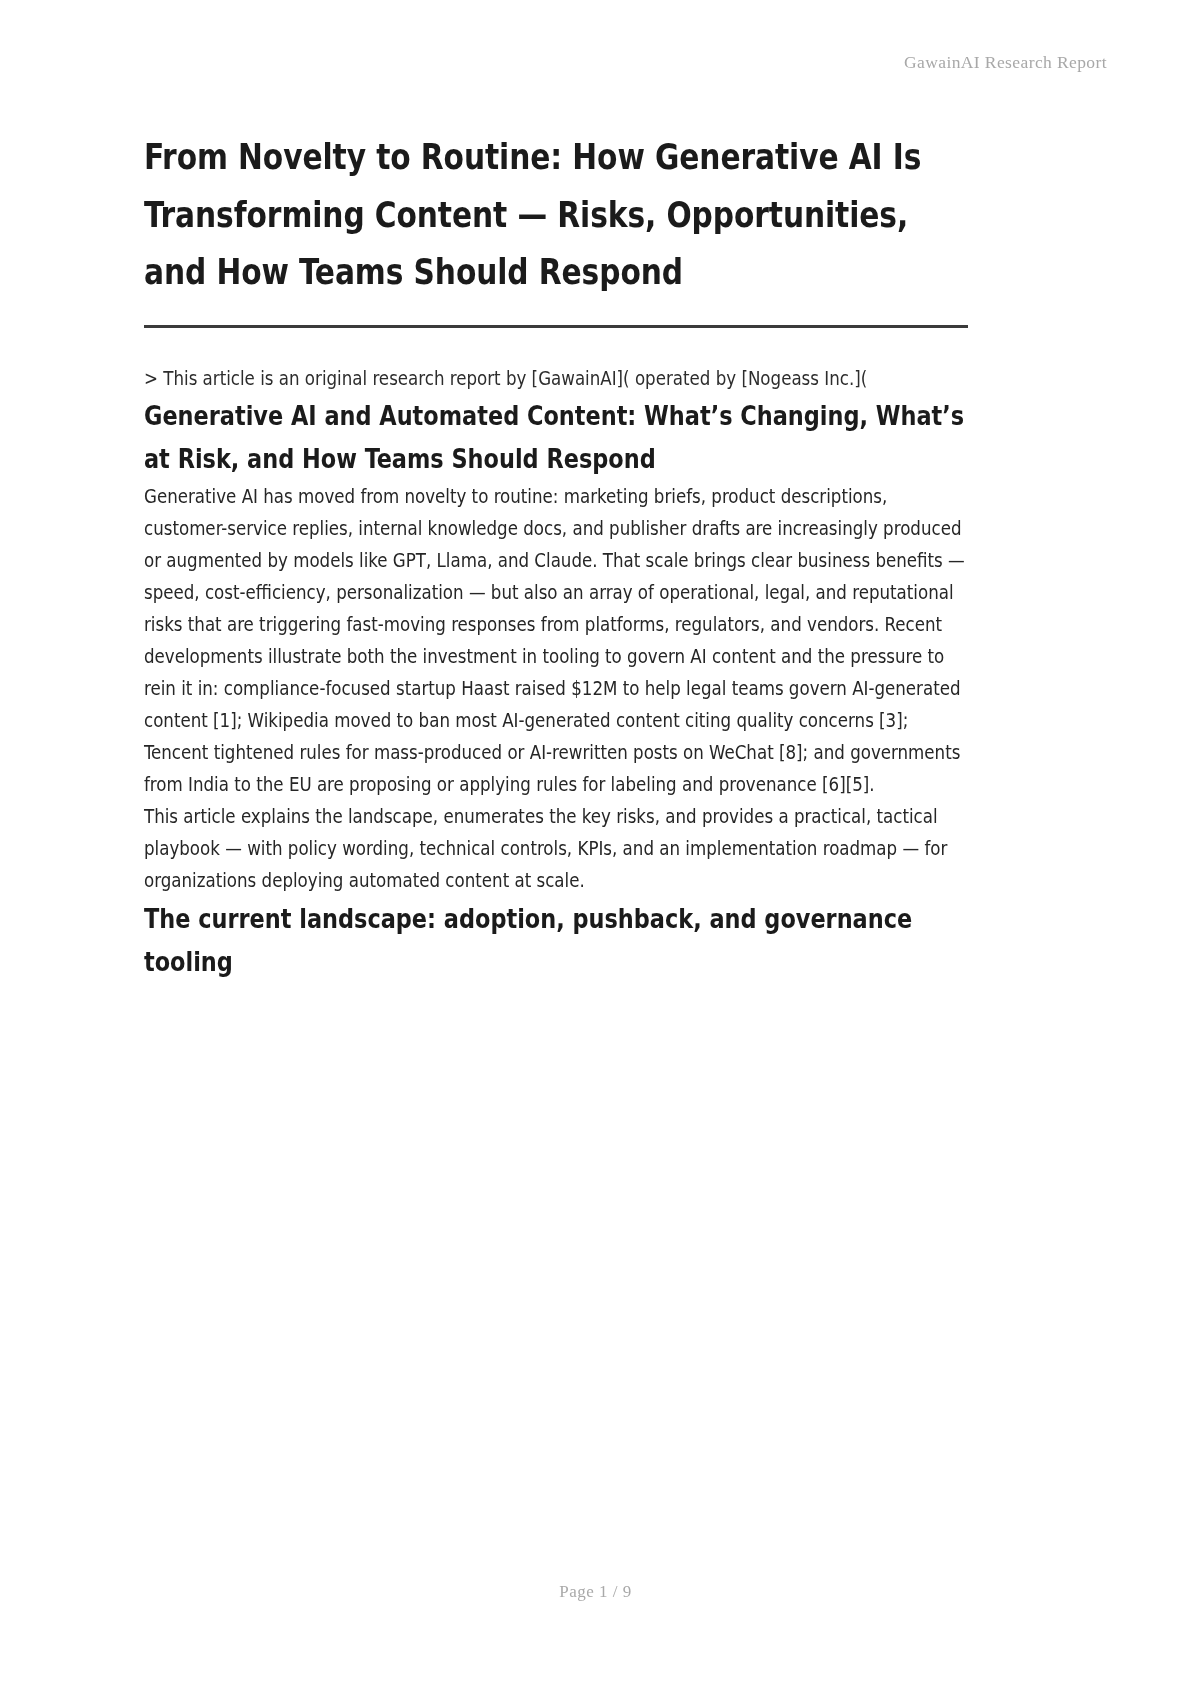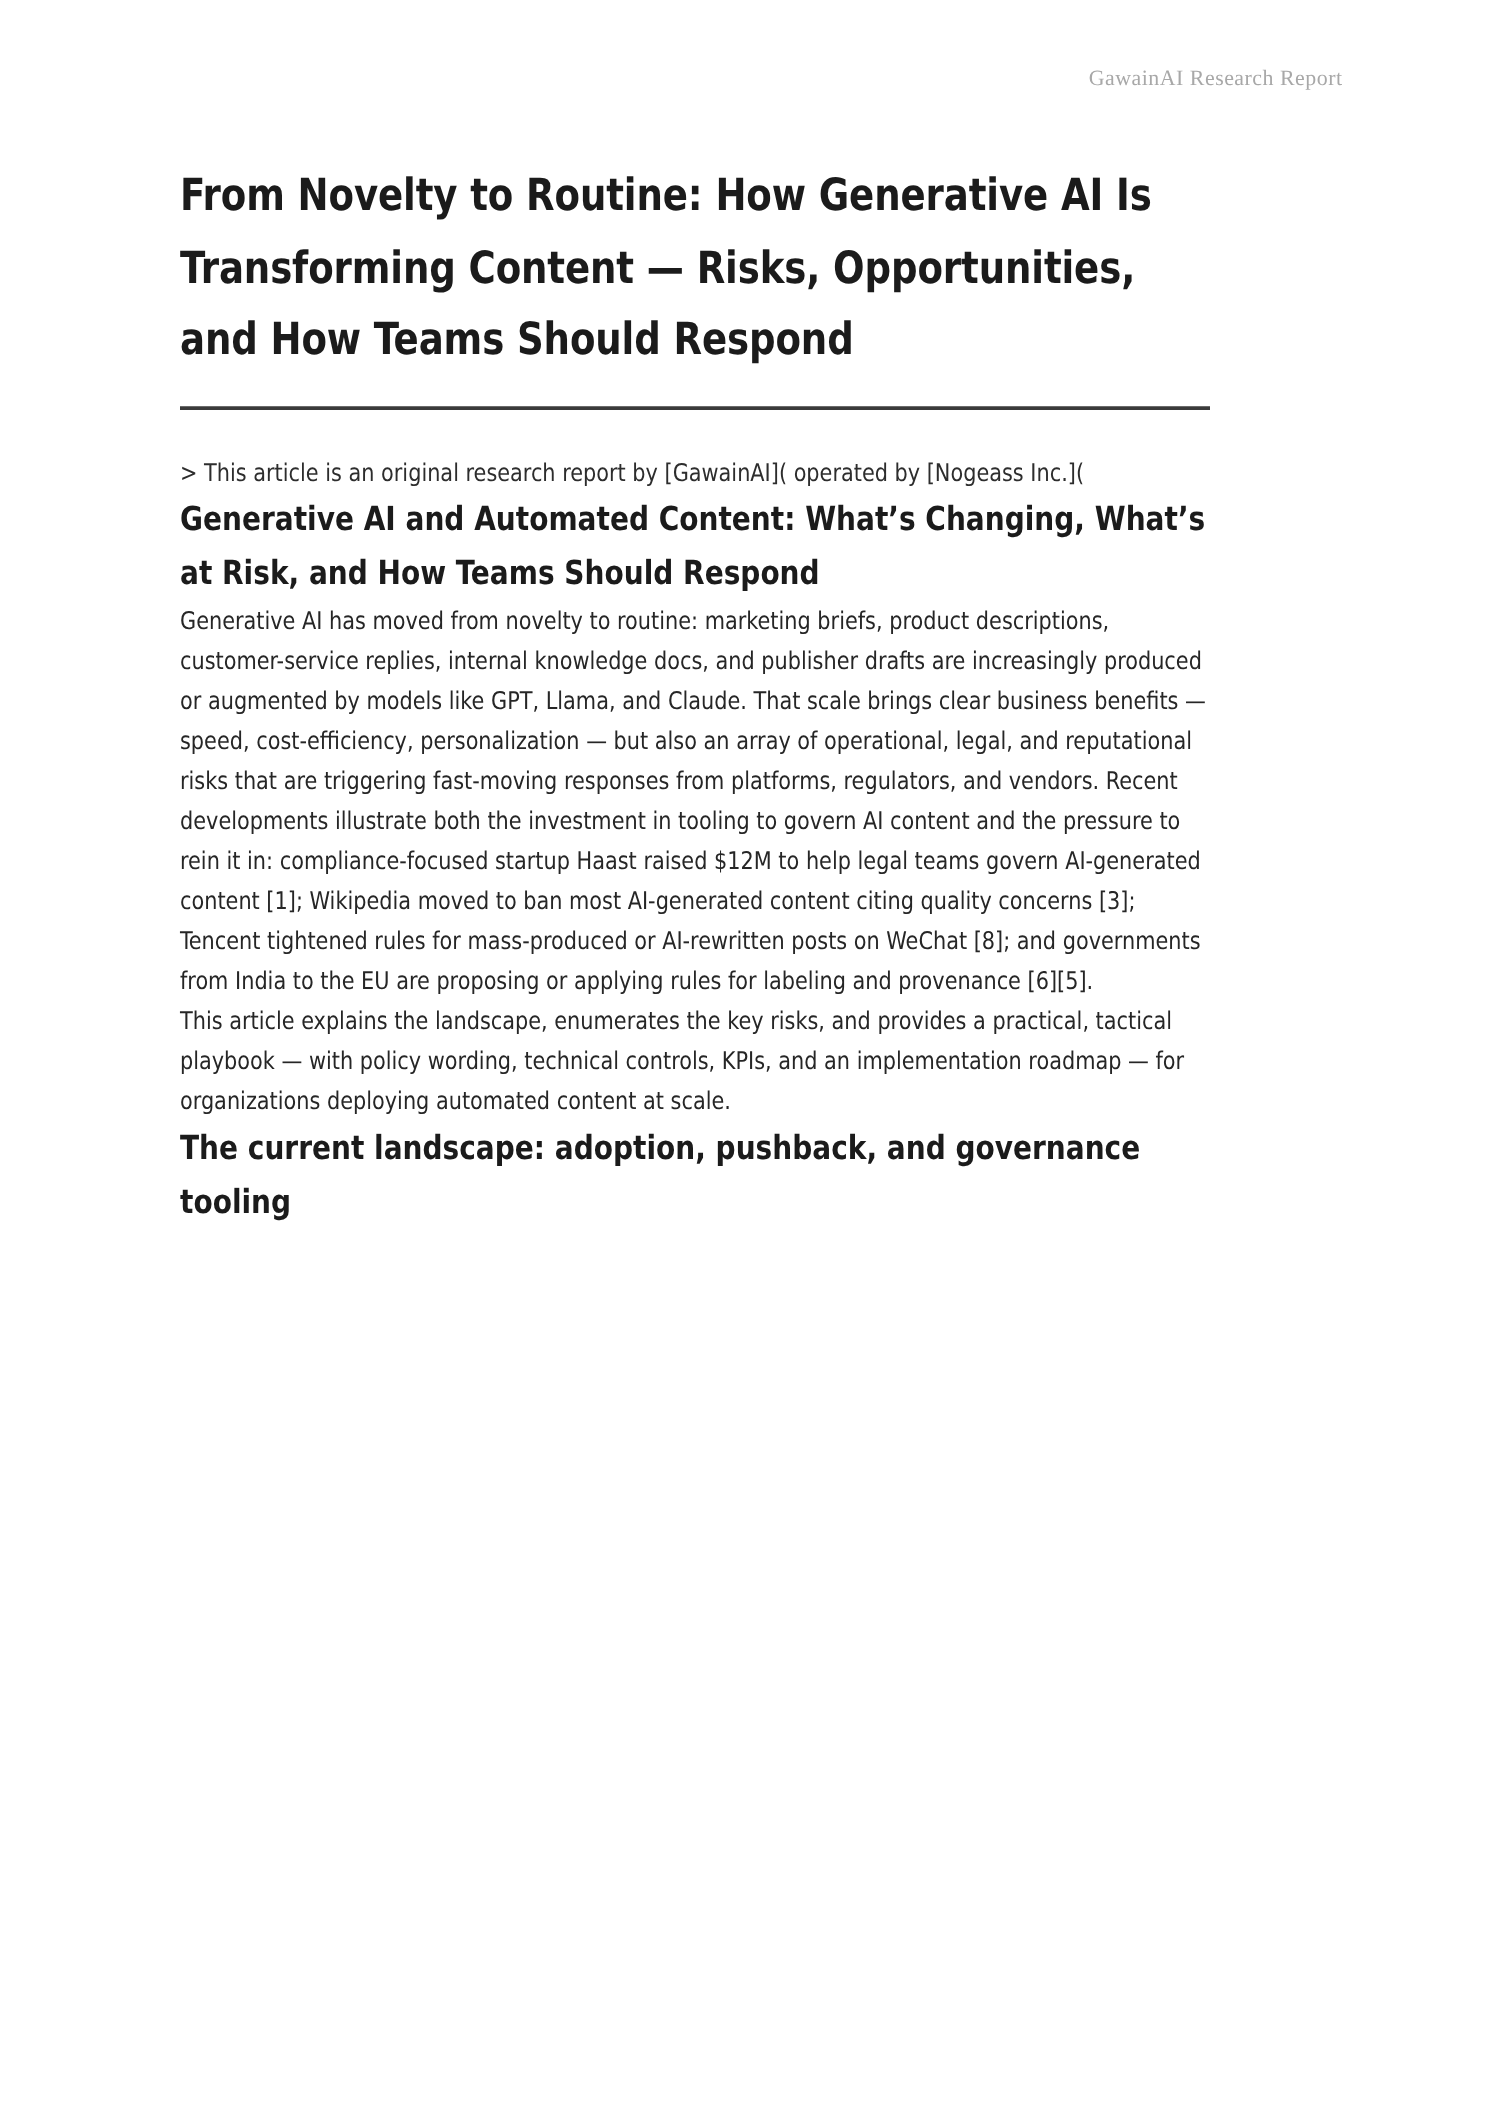--- a/index.html
+++ b/index.html
@@ -21,21 +21,21 @@
     box-sizing: border-box;
     background: #ffffff;
     overflow: hidden;
   }
   .running-header {
     position: absolute;
     top: 52px;
     right: 0;
     width: 100%;
     box-sizing: border-box;
-    padding-right: 117px;
+    padding-right: 84px;
     text-align: right;
     font-family: "Liberation Serif", "DejaVu Serif", serif;
     font-size: 17.5px;
     letter-spacing: 0.4px;
     color: #a8a8a8;
   }
   .content {
     position: absolute;
     left: 144px;
     top: 128px;
@@ -128,14 +128,15 @@
     <h2 class="section-heading sec-1">Generative AI and Automated Content: What’s Changing, What’s at Risk, and How Teams Should Respond</h2>
 
     <p class="body-text para-1">Generative AI has moved from novelty to routine: marketing briefs, product descriptions, customer-service replies, internal knowledge docs, and publisher drafts are increasingly produced or augmented by models like GPT, Llama, and Claude. That scale brings clear business benefits — speed, cost-efficiency, personalization — but also an array of operational, legal, and reputational risks that are triggering fast-moving responses from platforms, regulators, and vendors. Recent developments illustrate both the investment in tooling to govern AI content and the pressure to rein it in: compliance-focused startup Haast raised $12M to help legal teams govern AI-generated content [1]; Wikipedia moved to ban most AI-generated content citing quality concerns [3]; Tencent tightened rules for mass-produced or AI-rewritten posts on WeChat [8]; and governments from India to the EU are proposing or applying rules for labeling and provenance [6][5].</p>
 
     <p class="body-text para-2">This article explains the landscape, enumerates the key risks, and provides a practical, tactical playbook — with policy wording, technical controls, KPIs, and an implementation roadmap — for organizations deploying automated content at scale.</p>
 
     <h2 class="section-heading sec-2">The current landscape: adoption, pushback, and governance tooling</h2>
 
   </div>
 
+  <div class="page-footer">Page 1 / 9</div>
 
 </div>
 
 </body></html>

